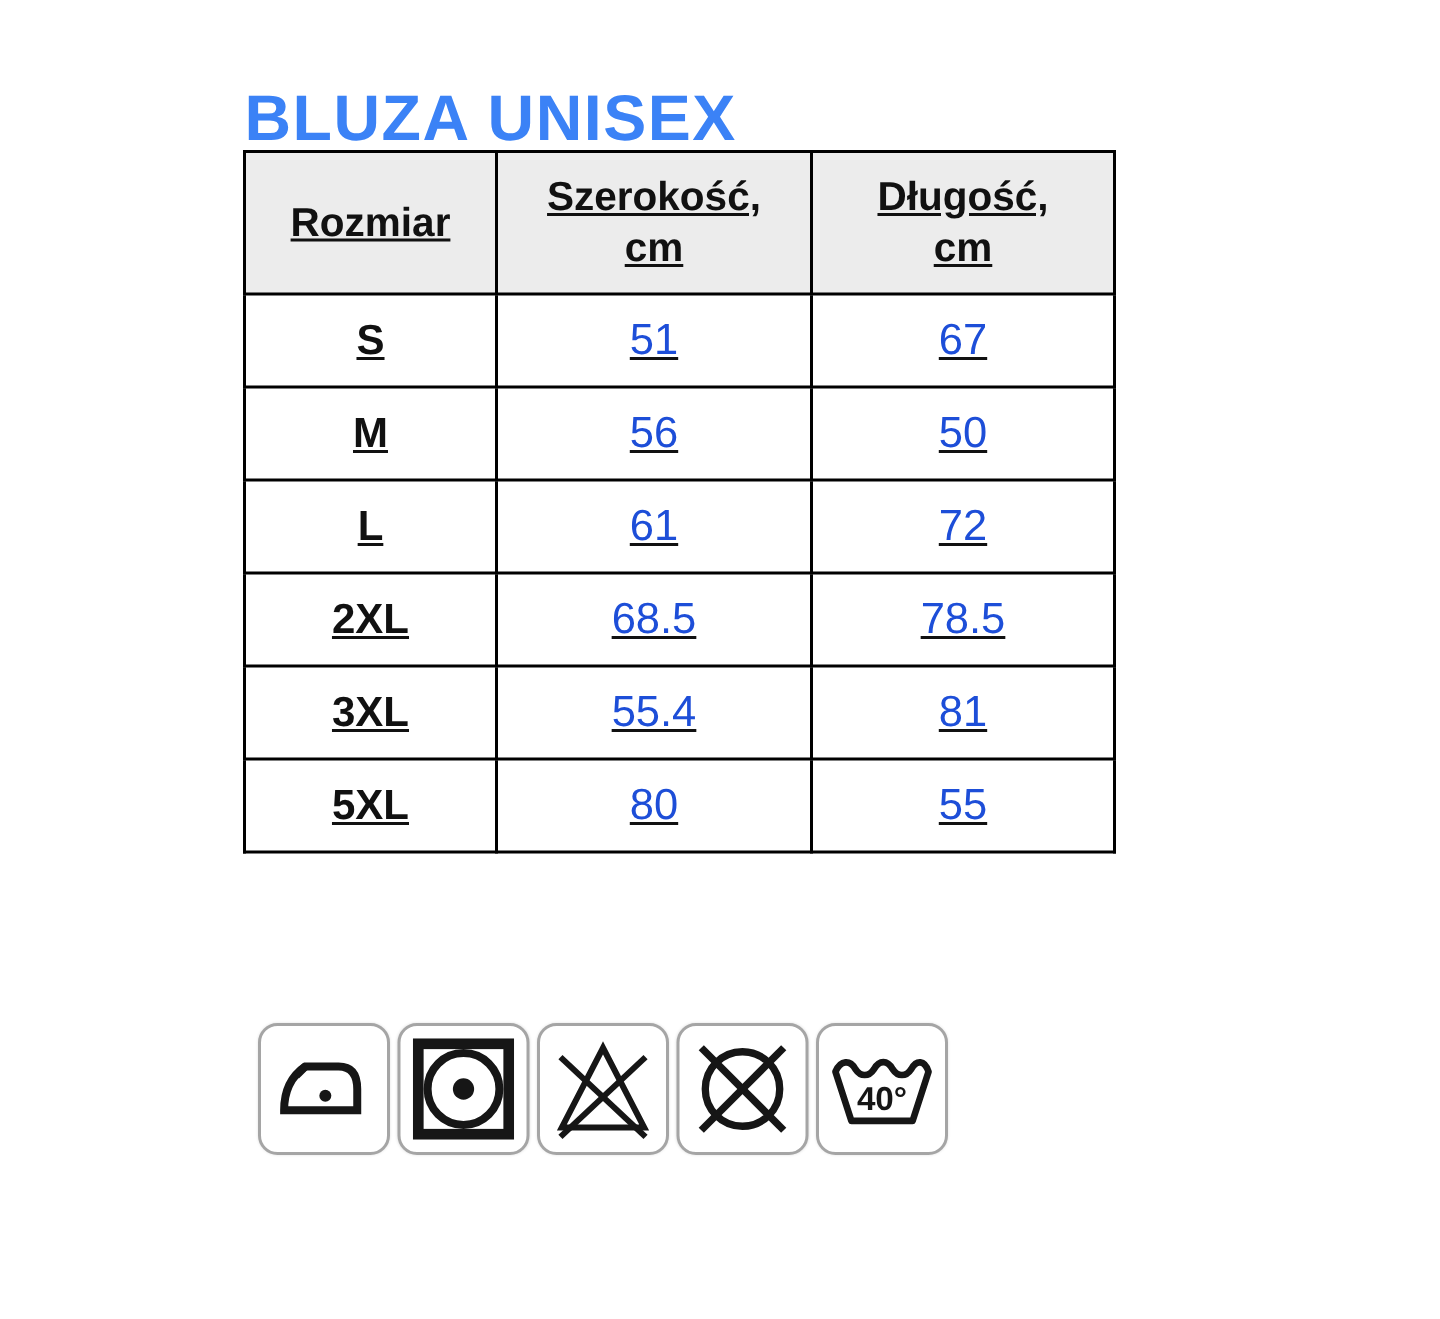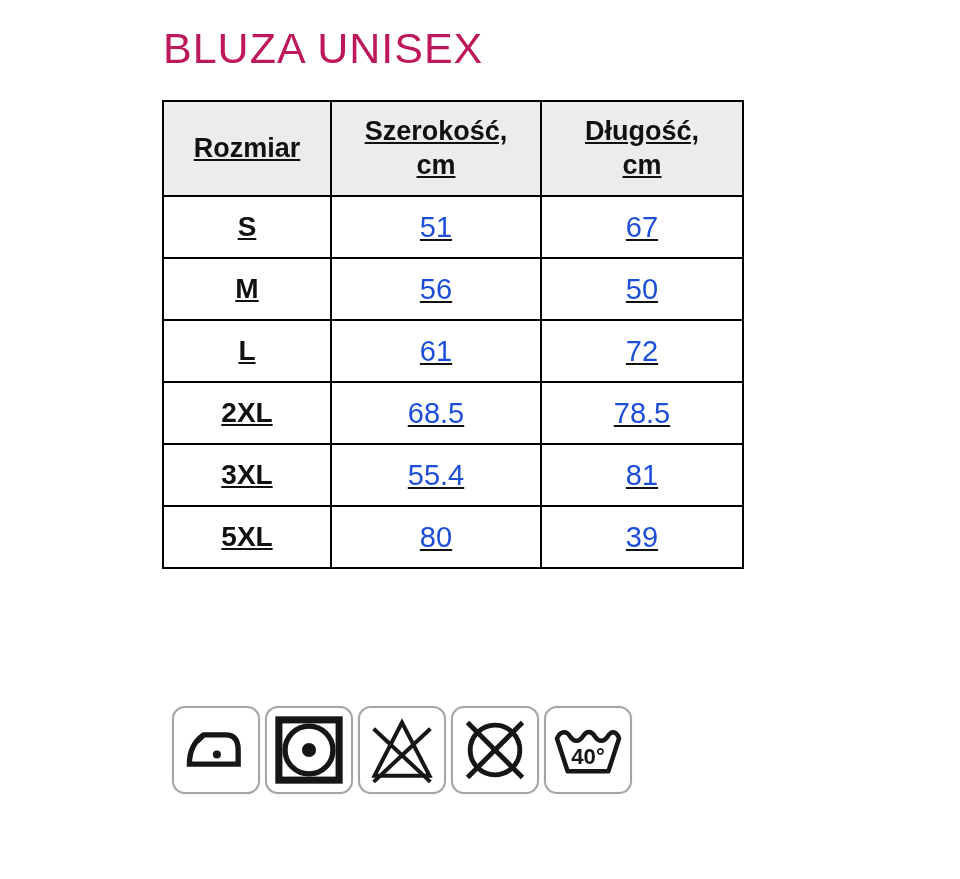--- a/index.html
+++ b/index.html
@@ -5,25 +5,25 @@
   * { box-sizing: border-box; margin: 0; padding: 0; }
   html, body { background: #ffffff; }
   body {
     width: 960px; height: 879px;
     position: relative;
     font-family: "Liberation Sans", sans-serif;
     color: #111111;
   }
   .page-title {
     position: absolute;
-    left: 163px; top: 24px;
+    left: 163px; top: 55px;
     font-size: 43px;
-    font-weight: 400;
+    font-weight: 700;
     letter-spacing: 1px;
-    color: #be185d;
+    color: #3b82f6;
   }
   table.size-table {
     position: absolute;
     left: 162px; top: 100px;
     border-collapse: collapse;
     table-layout: fixed;
     width: 580px;
     text-decoration: underline;
   }
   .size-table col.c-size   { width: 168px; }
@@ -49,21 +49,21 @@
     font-size: 28px;
     color: #111111;
   }
   .size-table td.cell-num {
     font-weight: 400;
     font-size: 29px;
     color: #1d4ed8;
   }
   .care-row {
     position: absolute;
-    left: 172px; top: 706px;
+    left: 172px; top: 682px;
     display: flex;
     gap: 5px;
     align-items: center;
   }
   .care-box {
     width: 88px; height: 88px;
     background: #ffffff;
     border: 2px solid #a5a5a5;
     border-radius: 13px;
     display: flex;
@@ -124,21 +124,21 @@
       <td class="cell-num">78.5</td>
     </tr>
     <tr>
       <td class="cell-size">3XL</td>
       <td class="cell-num">55.4</td>
       <td class="cell-num">81</td>
     </tr>
     <tr>
       <td class="cell-size">5XL</td>
       <td class="cell-num">80</td>
-      <td class="cell-num">39</td>
+      <td class="cell-num">55</td>
     </tr>
   </tbody>
 </table>
 
 <div class="care-row">
 
   <div class="care-box">
     <svg width="78" height="78" viewBox="0 0 88 88" aria-hidden="true">
       <path class="glyph" d="M30 27 H55 Q69 27 69 44 V60 H14 Q14 38 30 27 Z" stroke-width="6"></path>
       <line class="glyph" x1="30" y1="27" x2="23" y2="34" stroke-width="6"></line>

